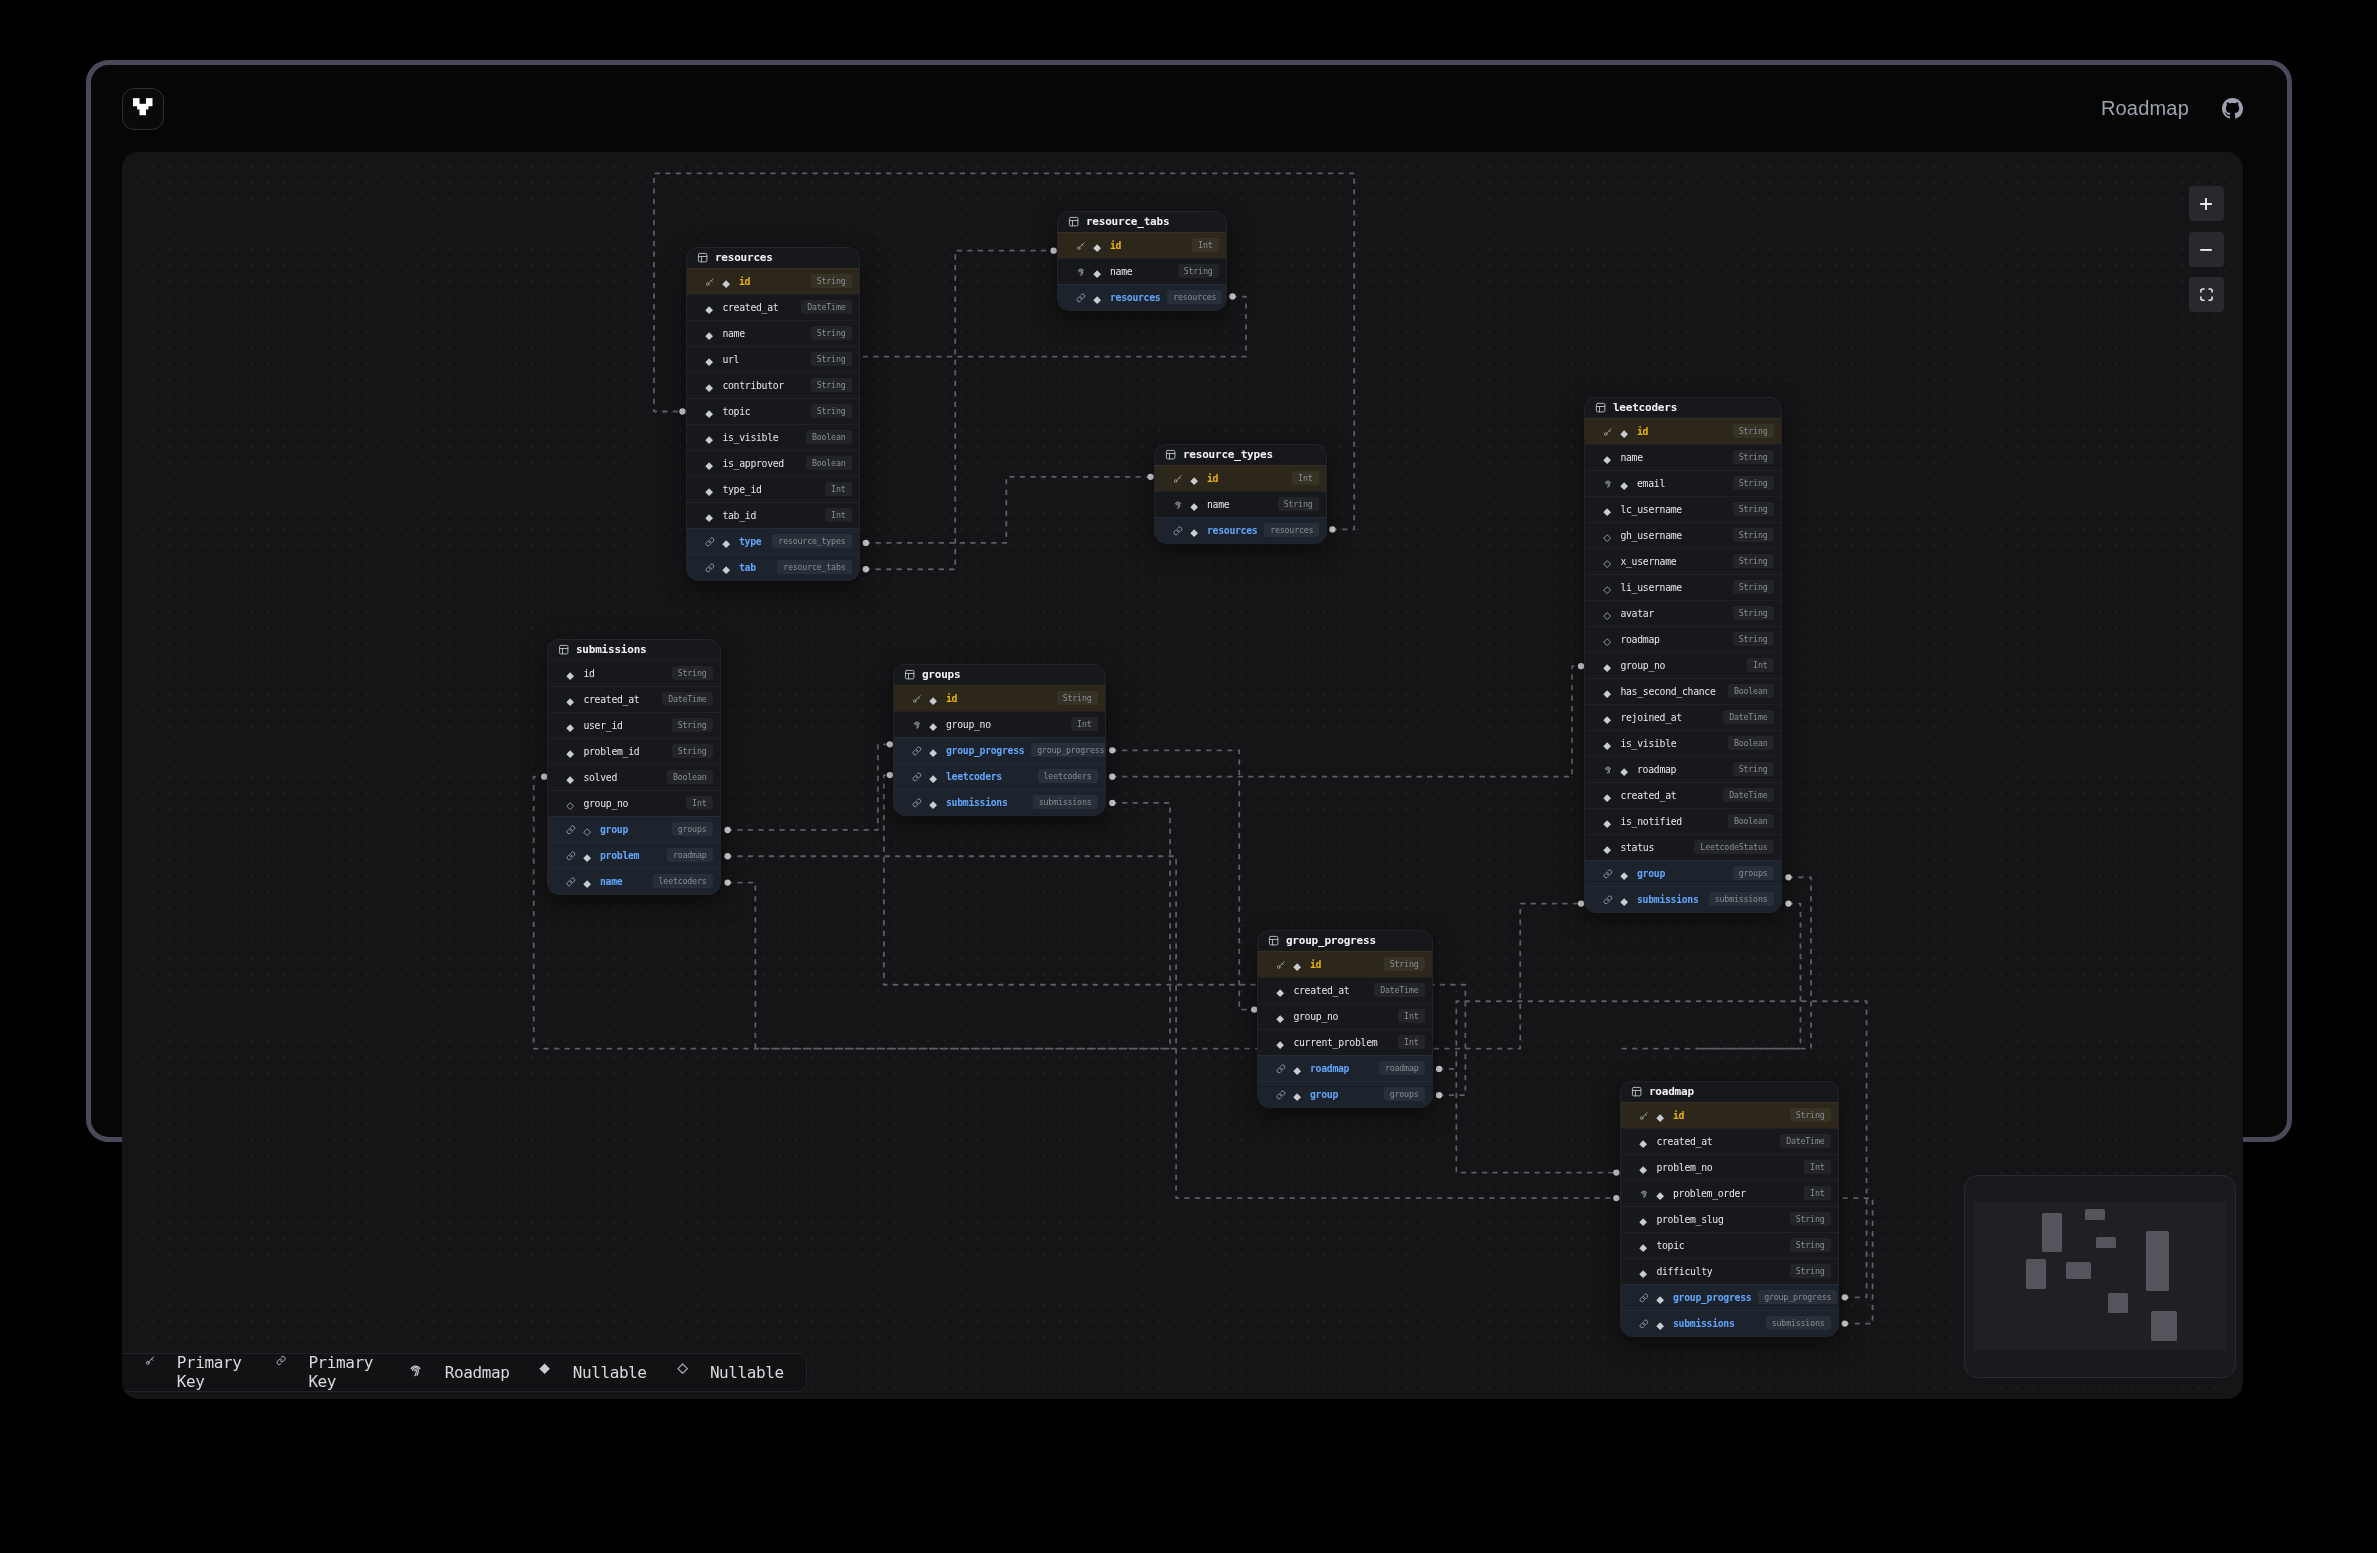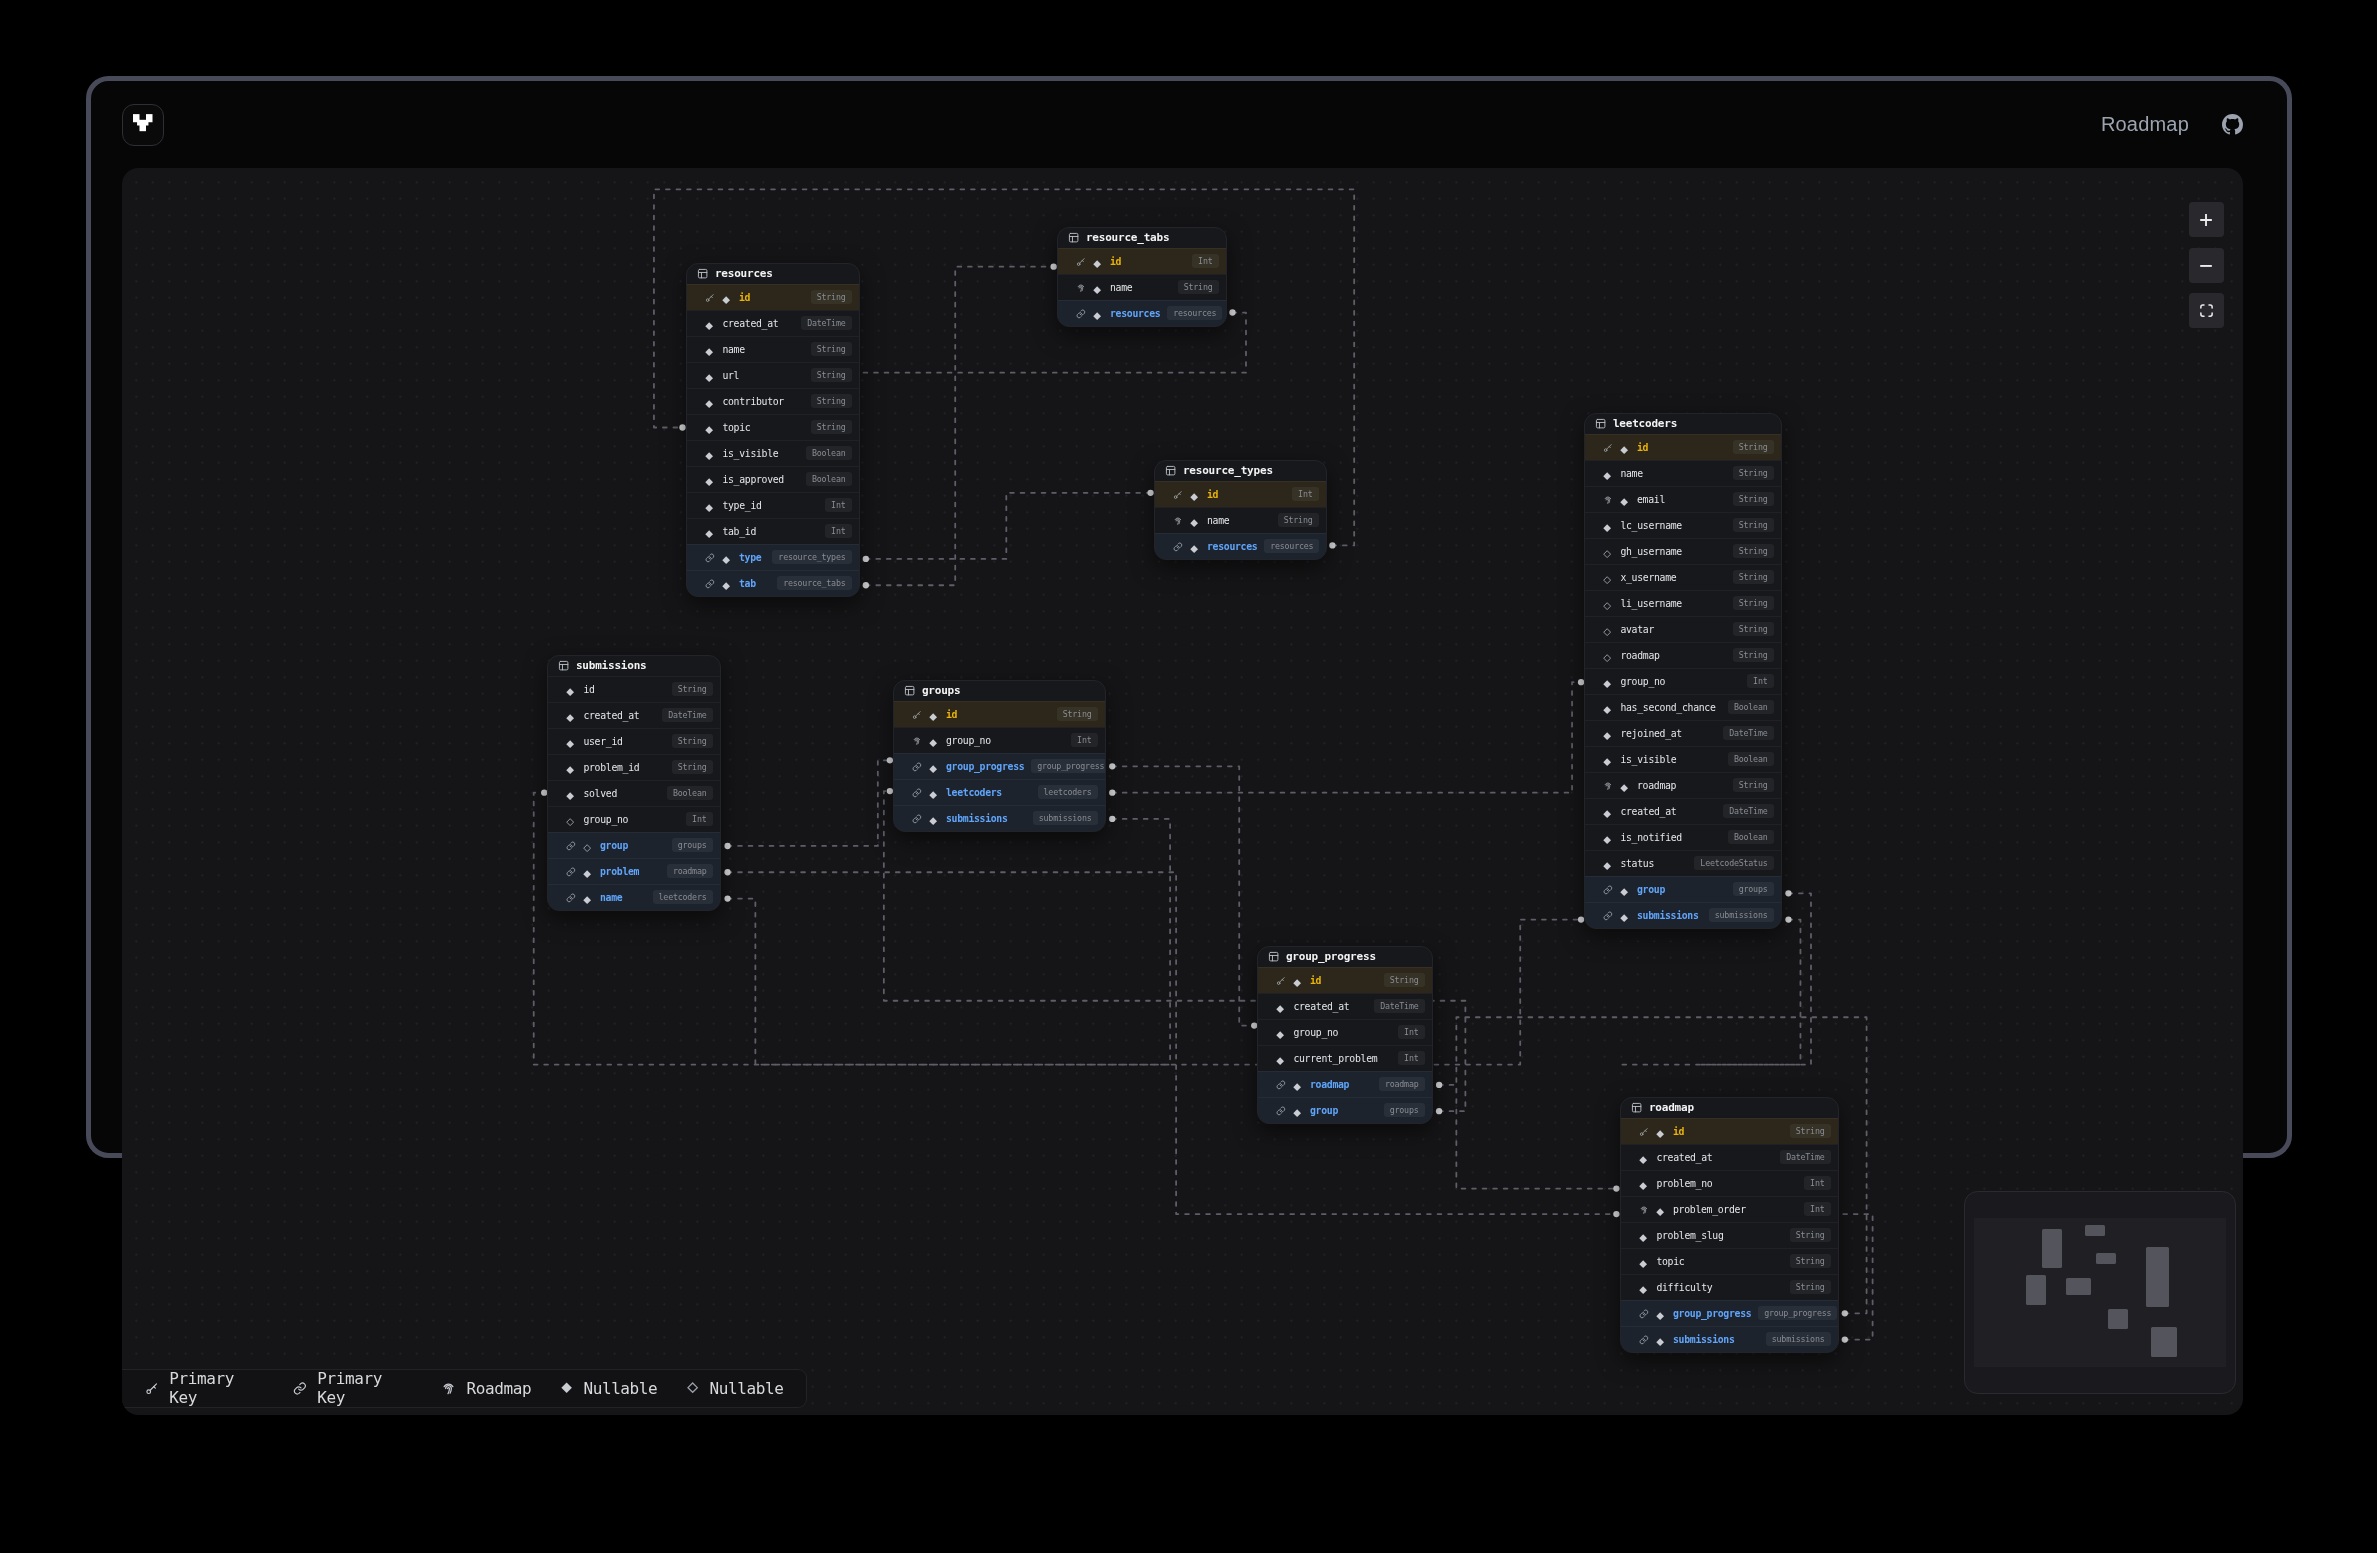--- a/index.html
+++ b/index.html
@@ -1,20 +1,20 @@
 <!DOCTYPE html>
 <html style="font-size:12px"><head>
 <meta charset="utf-8">
 <style>
   * { margin:0; padding:0; box-sizing:border-box; }
   html,body { background:#000; width:2377px; height:1554px; overflow:hidden;
               font-family:"DejaVu Sans Mono", monospace; }
 
   
-  .app-window { position:absolute; left:86px; top:76px; width:2206px; height:1082px;
+  .app-window { position:absolute; left:86px; top:60px; width:2206px; height:1082px;
     background:#060607; border:5.3px solid #494a59; border-radius:22.5px; }
 
   
   .topbar { position:absolute; left:0; top:0; width:100%; height:87px;
     display:flex; align-items:center; justify-content:space-between;
     padding:0 44px 0 31px; }
   .logo-badge { width:42px; height:42px; border-radius:12px; border:0.8px solid #2e2f35;
     background:#0a0a0b; display:flex; align-items:center; justify-content:center; }
   .topbar-right { display:flex; align-items:center; gap:33px; }
   .nav-label { font-family:"Liberation Sans", sans-serif; font-size:20px; color:#9ca3af;
@@ -62,21 +62,21 @@
   .minimap { position:absolute; left:1842px; top:1023px; width:272px; height:203px;
     background:#1a1a1e; border:0.8px solid #2a2a30; border-radius:13.5px; }
   .minimap-inner { position:absolute; left:9px; top:25.5px; width:252px; height:149px;
     background:#1f1f24; }
   .mm-rect { position:absolute; background:#53545c; border-radius:1.5px; }
 
   
   .legend { position:absolute; left:0; bottom:7.5px; height:39px; width:685px;
     background:#121214; border:0.8px solid #232327; border-left:none;
     border-radius:0 9px 9px 0; display:flex; align-items:center; padding:0 22.5px; gap:30px; }
-  .legend-item { display:flex; align-items:center; gap:11px; }
+  .legend-item { display:flex; align-items:flex-start; gap:22px; }
   .legend-item .k-icon { width:15px; height:15px; color:#c8cbd1; }
   .legend-item .d-icon { width:11.3px; height:11.3px; }
   .legend-label { font-size:16px; color:#d8d9dc; letter-spacing:-0.4px; }
 </style>
 </head>
 <body>
 
 <div class="app-window">
 
   <div class="topbar">

